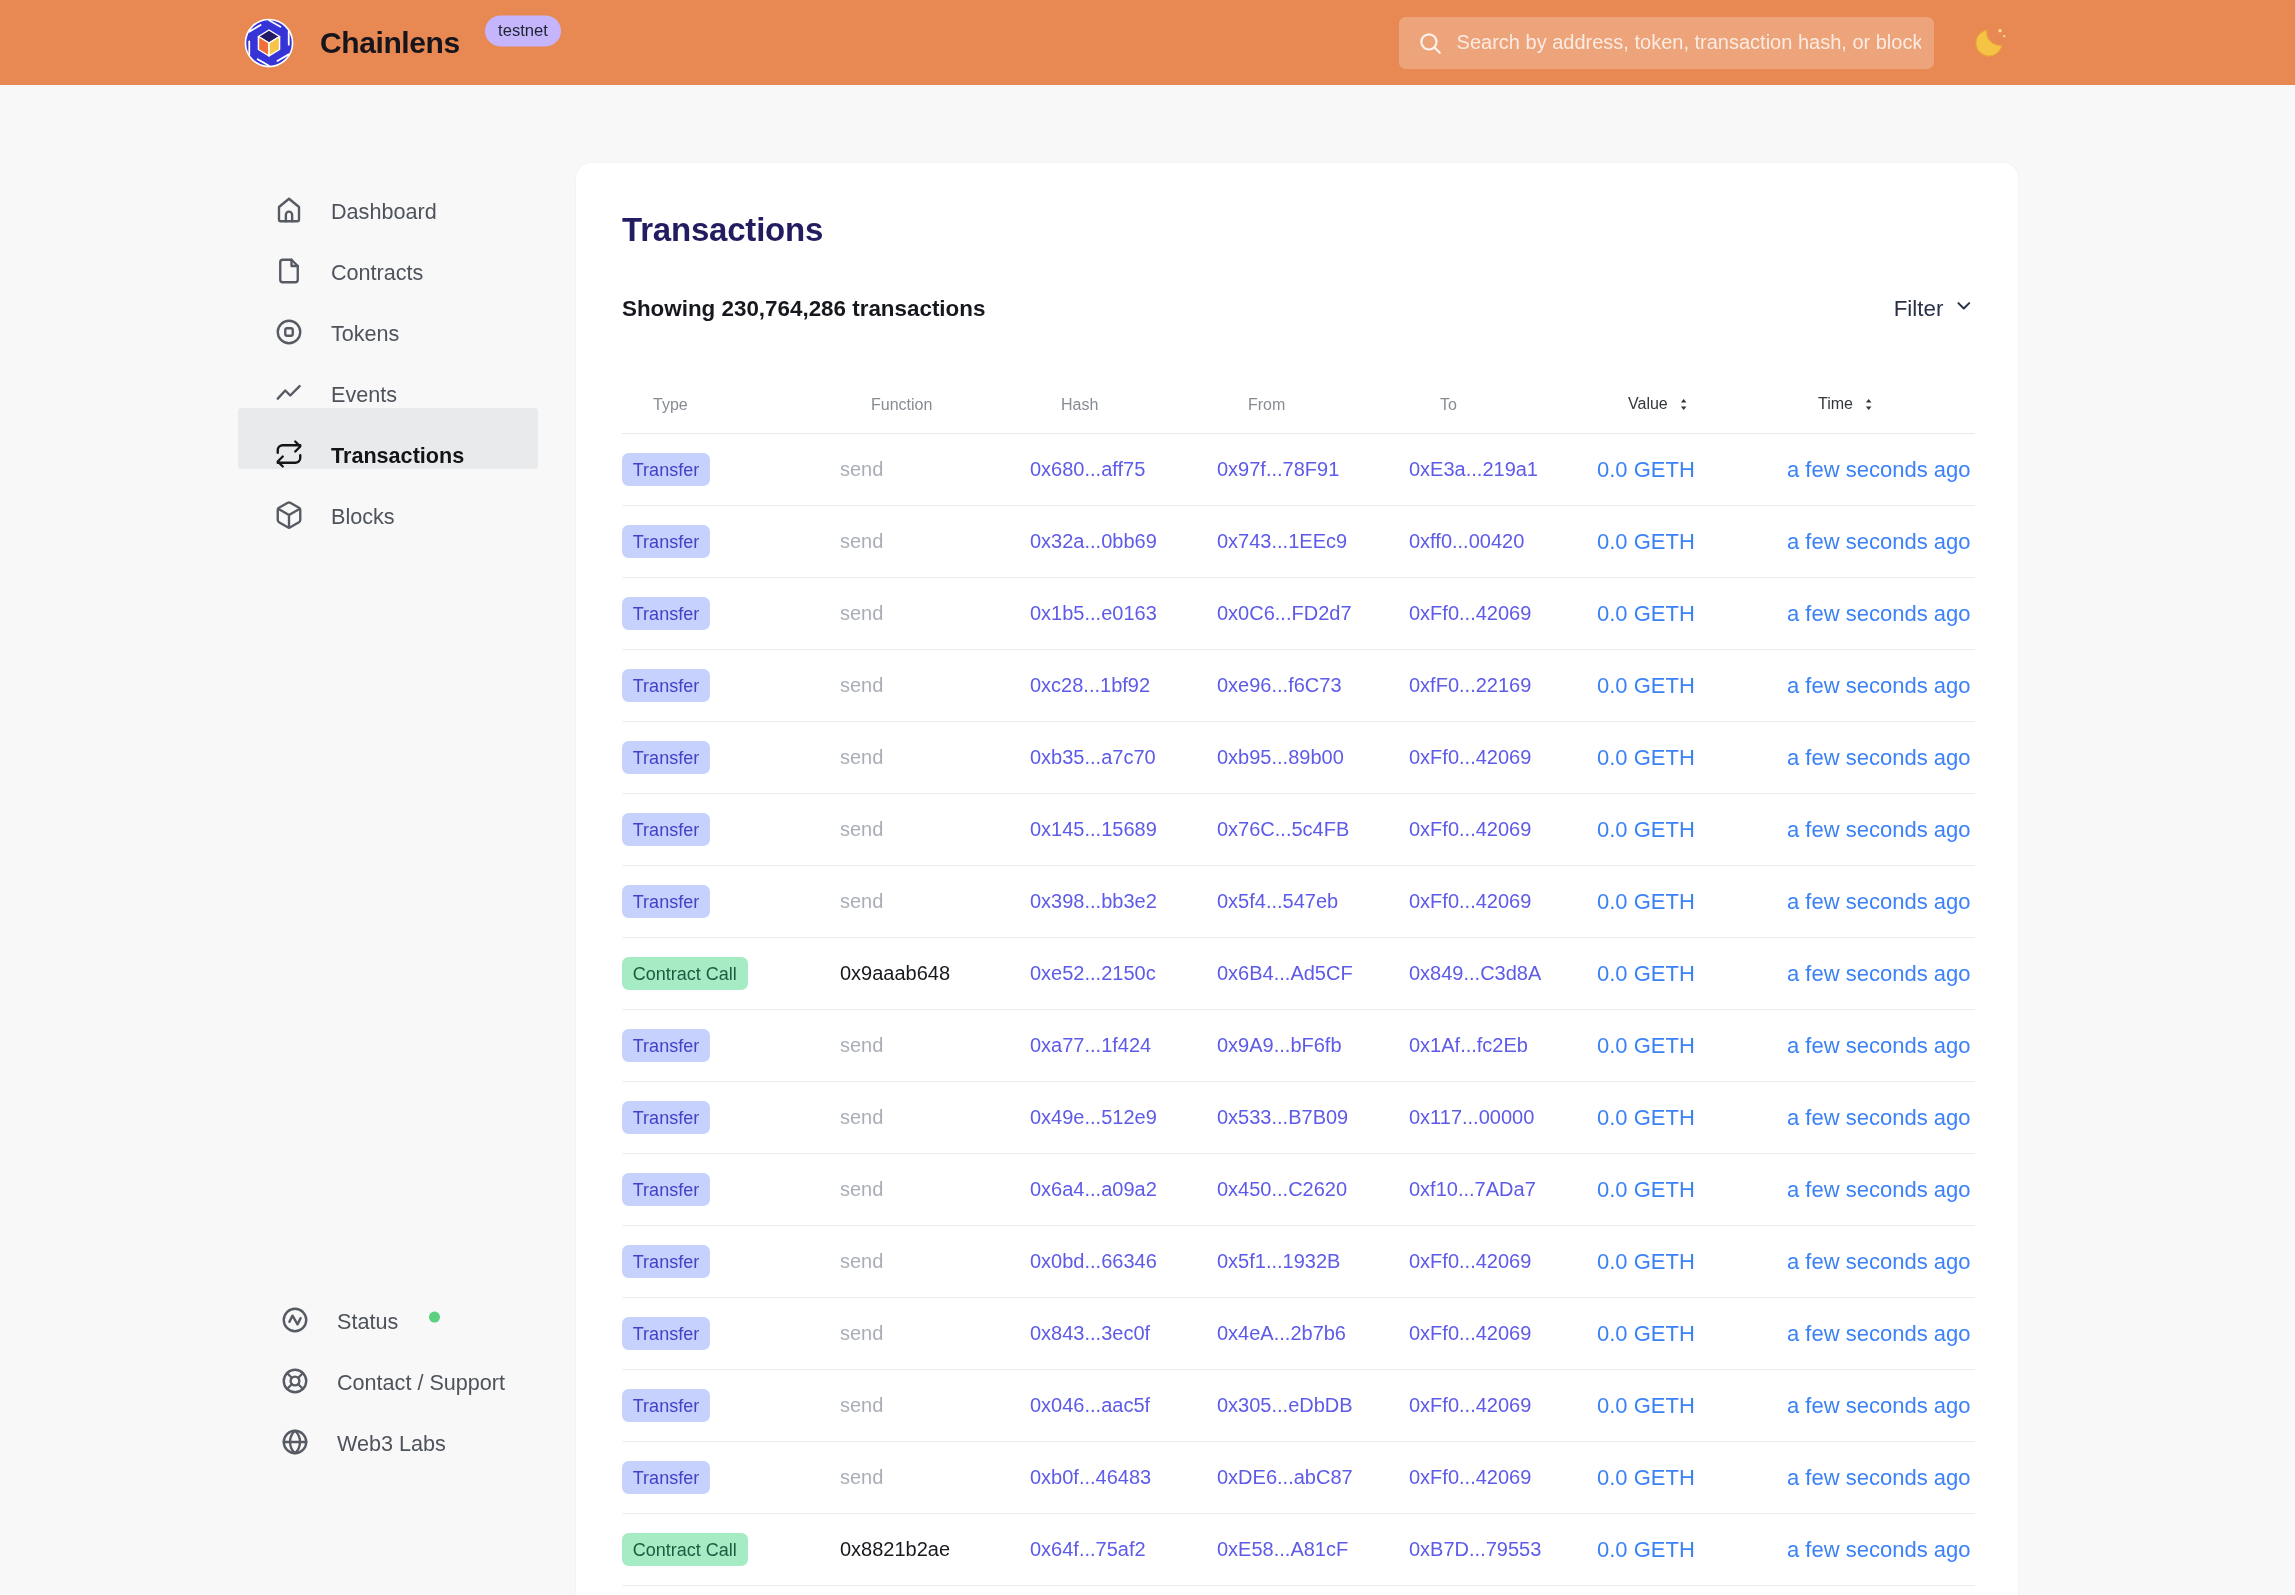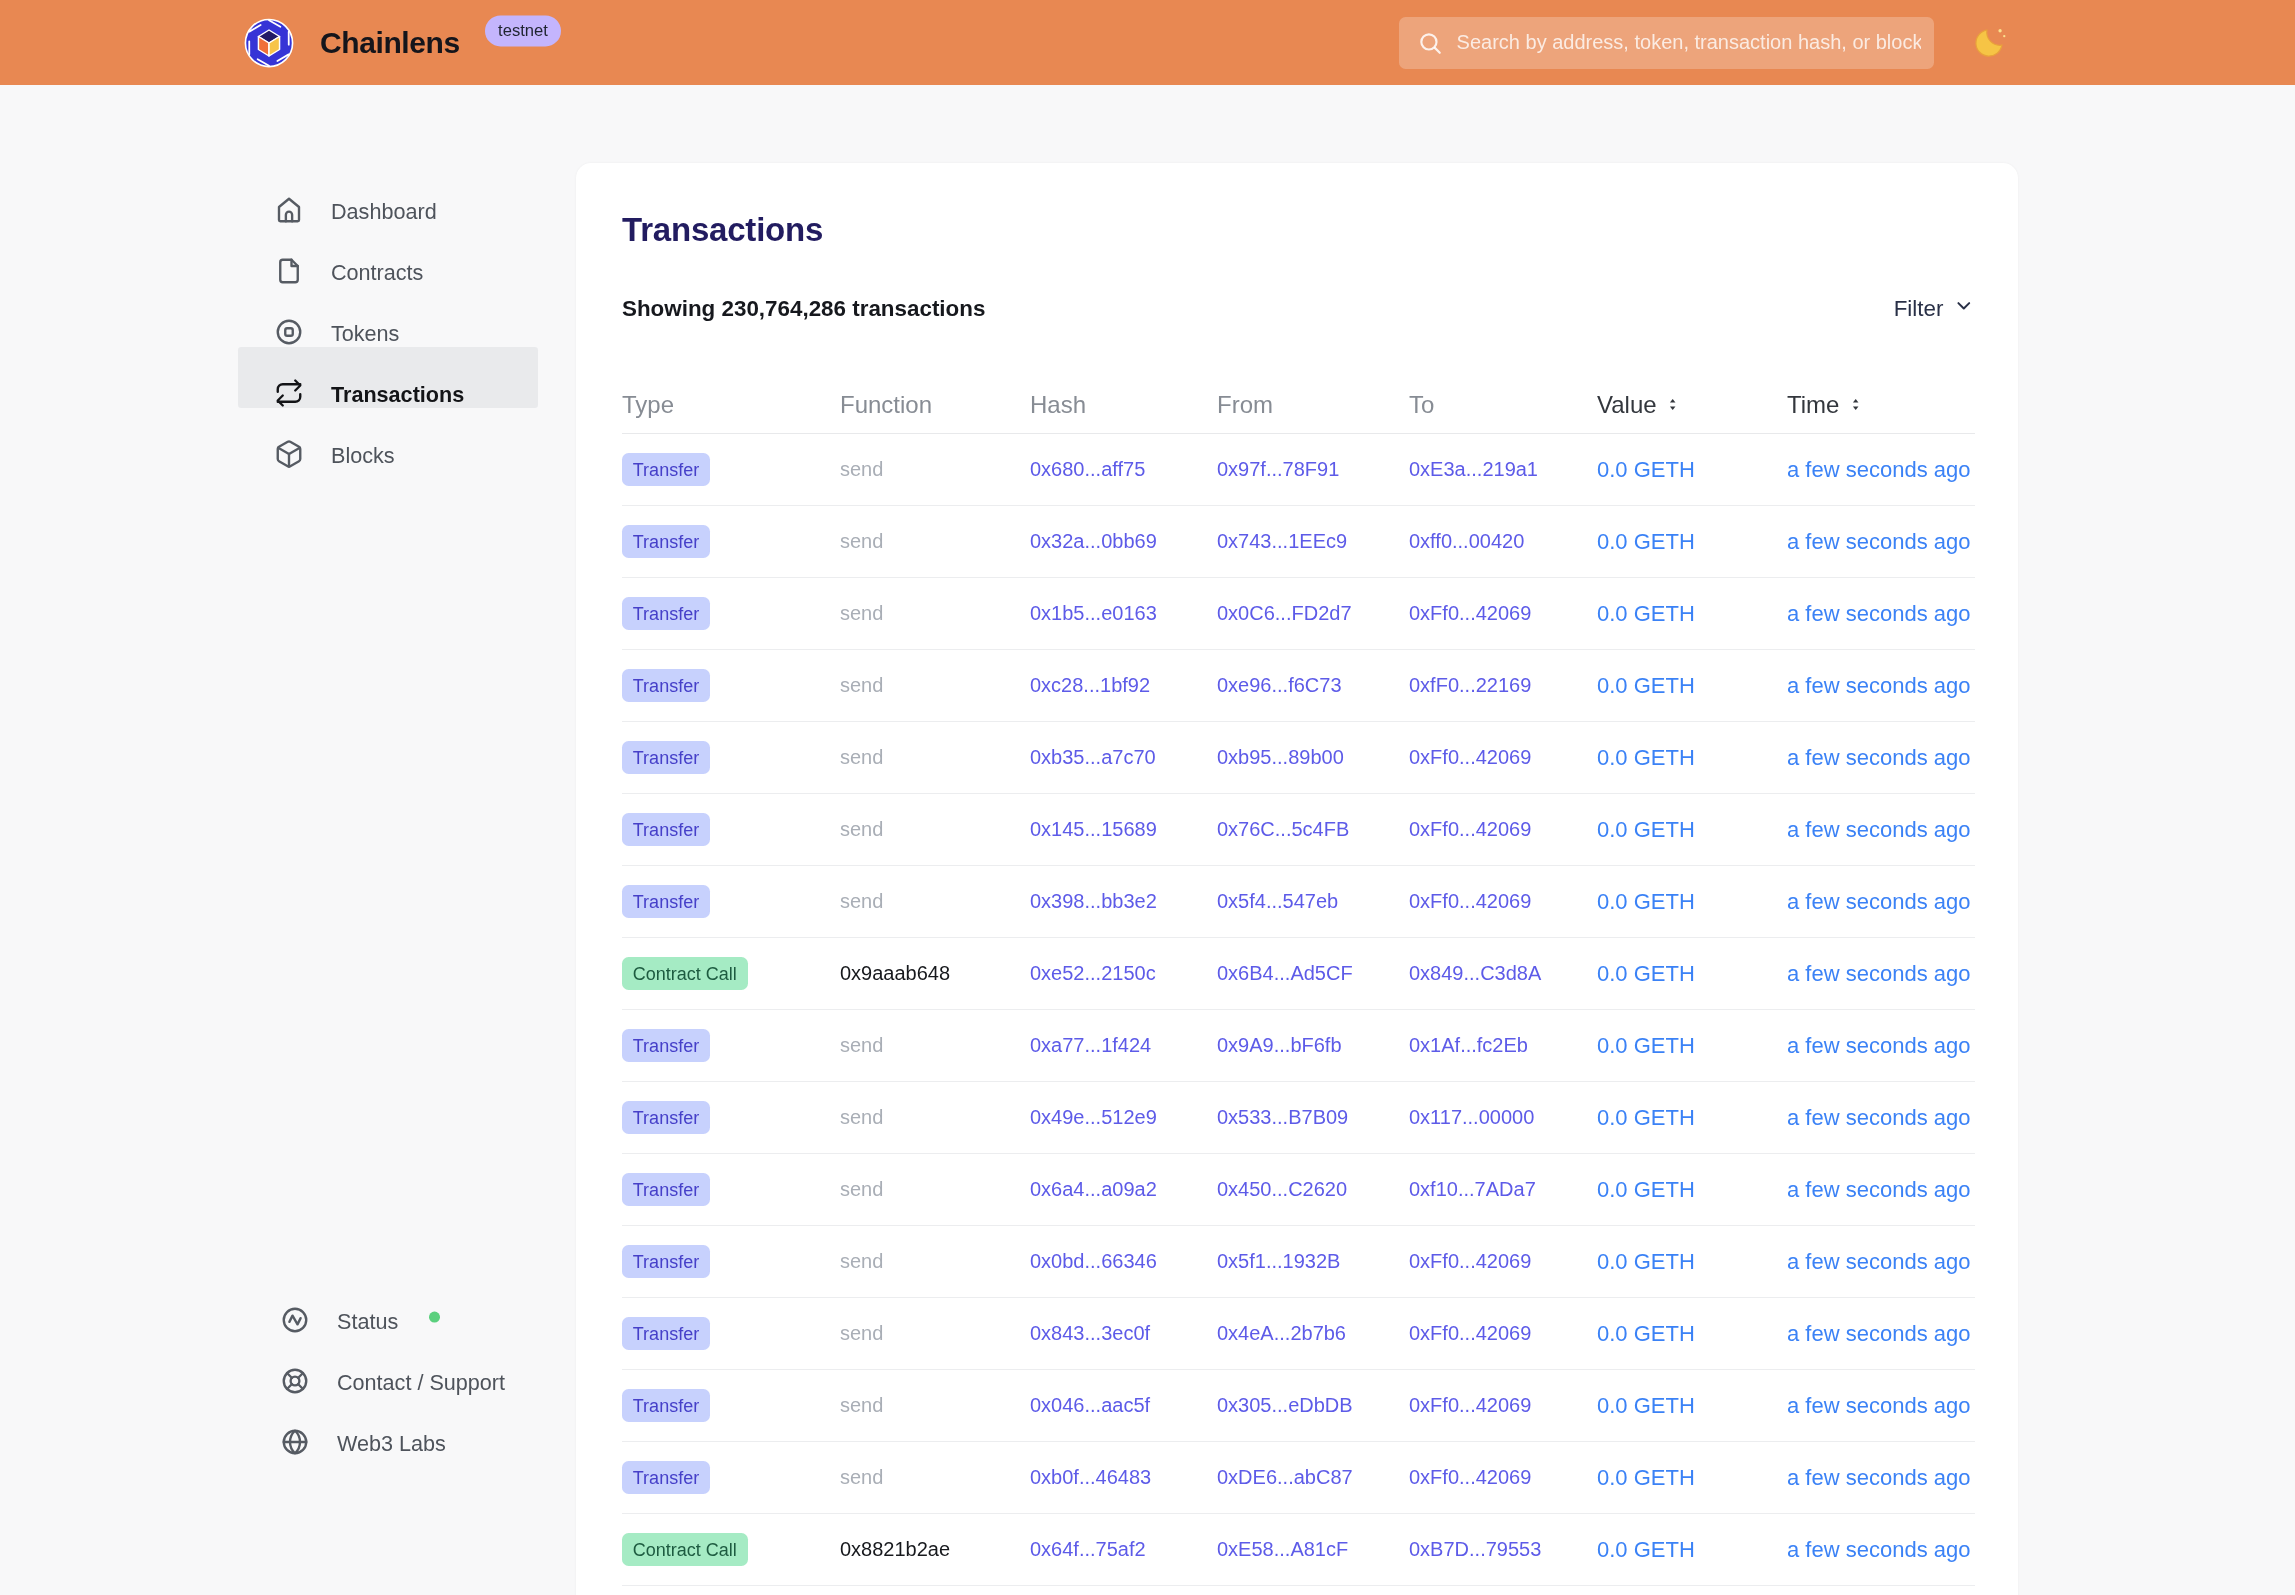--- a/index.html
+++ b/index.html
@@ -73,21 +73,21 @@
     font-family:inherit;font-size:22.4px;font-weight:500;color:#293047;}
   .filter-btn svg{width:21.6px;height:21.6px;}
 
   
   .thead,.trow{
     display:grid;
     grid-template-columns:218px 190px 187px 192px 188px 190px 188px;
     align-items:center;
   }
   .thead{height:58px;margin-top:53px;border-bottom:0.8px solid #E8E9EB;}
-  .th{font-size:24px;font-weight:400;color:#878C94;display:flex;align-items:center;gap:7.5px;}
+  .th{font-size:16px;font-weight:400;color:#878C94;display:flex;gap:7.5px;margin-left:31px;}
   .th.sortable{color:#33373D;cursor:pointer;}
   .th .sort-ic{display:flex;}
   .th .sort-ic svg{width:17.4px;height:19px;}
   .trow{height:72px;border-bottom:0.8px solid #ECEDEF;}
   .badge{display:inline-block;width:max-content;font-size:18px;line-height:1;padding:7.5px 10.8px;border-radius:6.6px;font-weight:500;}
   .badge.transfer{background:var(--badge-transfer-bg);color:var(--badge-transfer-text);}
   .badge.contract{background:var(--badge-contract-bg);color:var(--badge-contract-text);}
   .fn{font-size:20px;}
   .fn.muted{color:#A9AEB6;}
   .fn.plain{color:#17191D;}
@@ -162,20 +162,28 @@
       </div>
       <div class="nav-item">
         <span class="nav-icon">
           <svg viewBox="0 0 24 24" fill="none" stroke="currentColor" stroke-width="1.9" stroke-linecap="round" stroke-linejoin="round">
             <circle cx="12" cy="12" r="9"></circle>
             <rect x="9" y="9" width="6" height="6" rx="1.5"></rect>
           </svg>
         </span>
         <span class="nav-label">Tokens</span>
       </div>
+      <div class="nav-item">
+        <span class="nav-icon">
+          <svg viewBox="0 0 24 24" fill="none" stroke="currentColor" stroke-width="1.9" stroke-linecap="round" stroke-linejoin="round">
+            <path d="M3 16.5 9 10l4 4 7.5-7.5"></path>
+          </svg>
+        </span>
+        <span class="nav-label">Events</span>
+      </div>
       <div class="nav-item active">
         <span class="nav-icon">
           <svg viewBox="0 0 24 24" fill="none" stroke="currentColor" stroke-width="1.9" stroke-linecap="round" stroke-linejoin="round">
             <path d="M17 2l4 4-4 4"></path>
             <path d="M3 11V9a4 4 0 0 1 4-4h14"></path>
             <path d="M7 22l-4-4 4-4"></path>
             <path d="M21 13v2a4 4 0 0 1-4 4H3"></path>
           </svg>
         </span>
         <span class="nav-label">Transactions</span>

